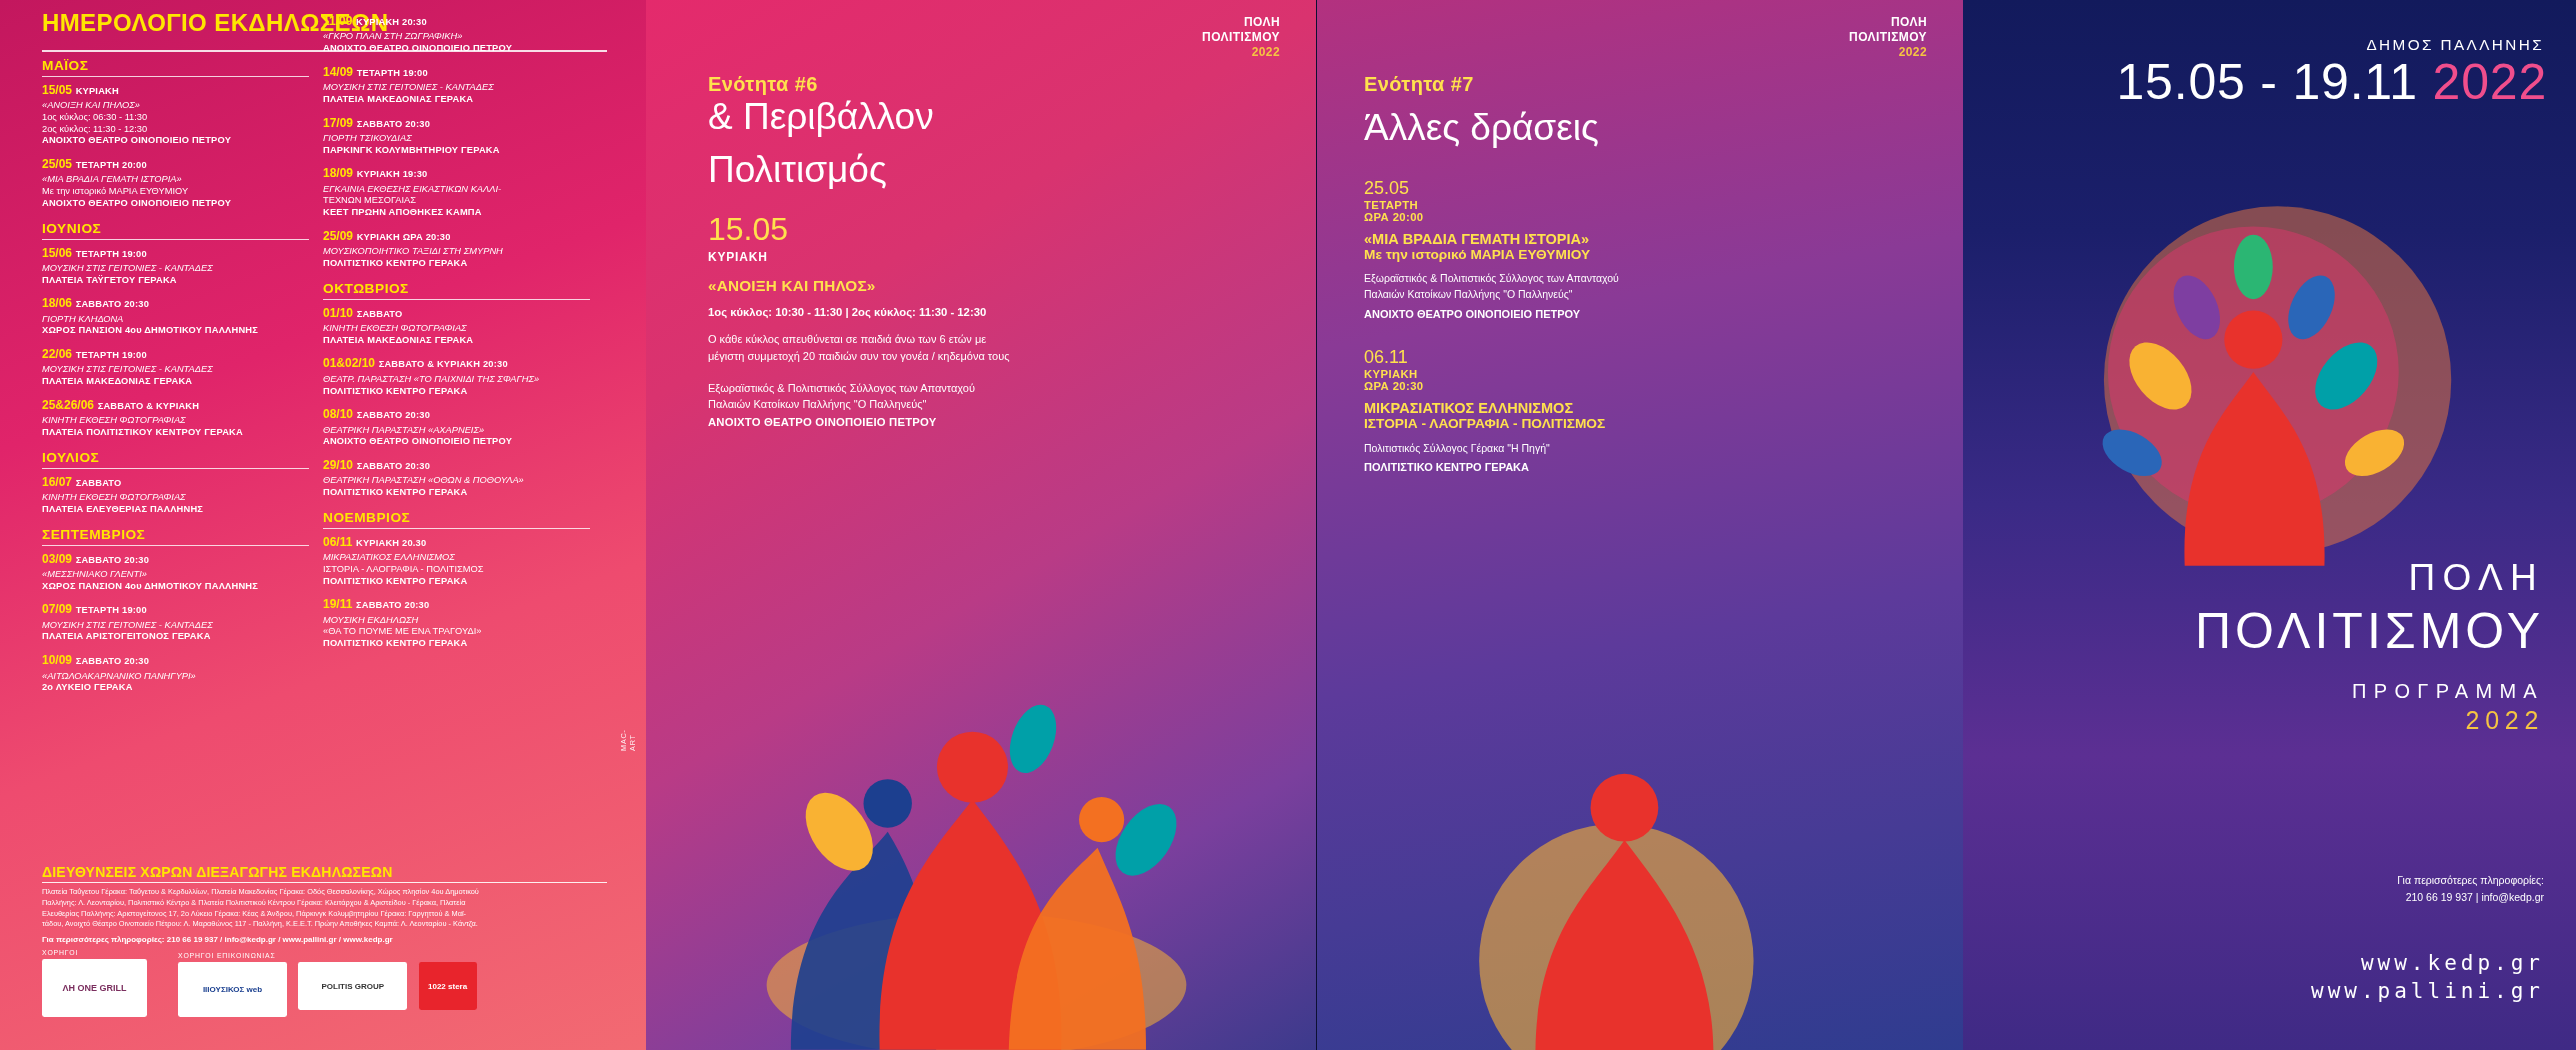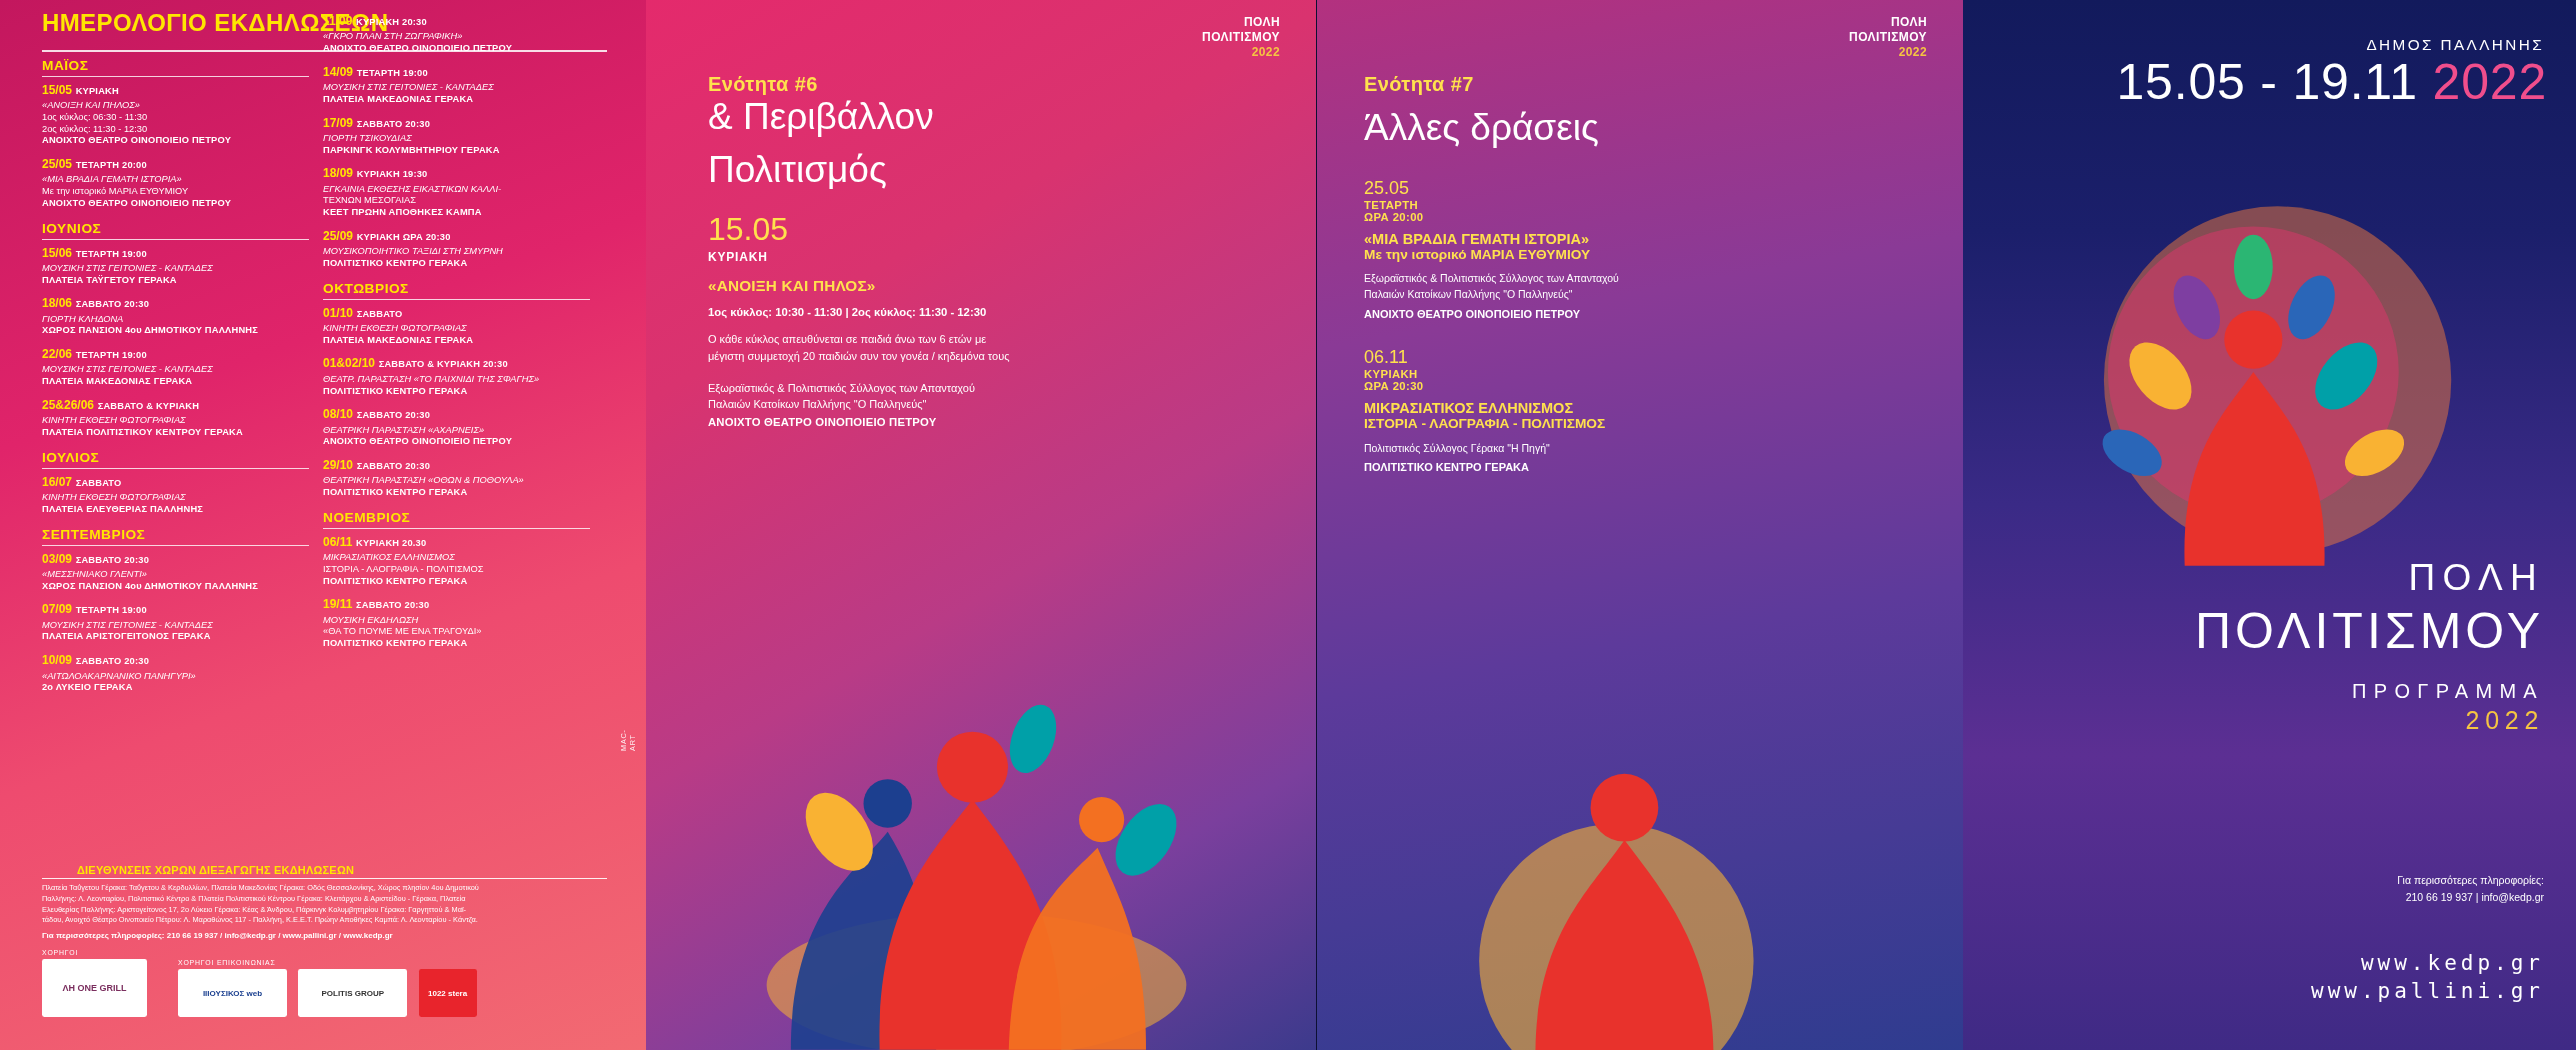--- a/index.html
+++ b/index.html
@@ -19,21 +19,21 @@
   .mon:first-child{margin-top:0;}
   .monrule{height:0.8px;background:#ffffff;opacity:.8;margin-bottom:4.8px;}
   .ev{margin-bottom:9px;line-height:1.26;}
   .ev .d{font-size:12px;font-weight:bold;color:#ffe600;display:inline;}
   .ev .dw{font-size:9.3px;font-weight:bold;color:#ffffff;display:inline;letter-spacing:0.2px;}
   .ev .l1{font-size:9.3px;color:#ffffff;margin-top:2px;font-style:italic;}
   .ev .l2{font-size:9.3px;color:#ffffff;}
   .ev .v{font-size:9.3px;font-weight:bold;color:#ffffff;letter-spacing:0.2px;}
 
   .p1-foot{position:absolute;left:42px;top:864px;width:565px;color:#fff;}
-  .p1-foot .ft{font-size:11px;font-weight:bold;color:#ffe600;letter-spacing:0.2px;margin-left:35px;}
+  .p1-foot .ft{font-size:14px;font-weight:bold;color:#ffe600;letter-spacing:0.2px;}
   .p1-foot .fr{height:0.8px;background:#fff;margin:2.4px 0 4px;opacity:.9;}
   .p1-foot .fx{font-size:7.4px;line-height:1.45;}
   .p1-foot .fb{font-size:8px;font-weight:bold;margin-top:4.8px;}
   .sponsors{position:absolute;left:42px;top:949px;width:565px;height:89px;}
   .sp-lab{font-size:6.9px;letter-spacing:0.8px;color:#fff;margin-bottom:3.2px;}
   .sp-box{background:#ffffff;border-radius:2.4px;display:flex;align-items:center;justify-content:center;}
   .macart{position:absolute;left:619px;top:751px;transform:rotate(-90deg);transform-origin:left top;
     font-size:7.3px;letter-spacing:0.8px;color:#ffffff;opacity:.9;}
 
   
@@ -266,21 +266,21 @@
       <div style="display:flex;gap:31px;align-items:flex-end;">
         <div style="width:105px;">
           <div class="sp-lab">ΧΟΡΗΓΟΙ</div>
           <div class="sp-box" style="width:105px;height:58px;">
             <span style="font-size:9px;color:#7a2e5e;font-weight:bold;text-align:center;">ΛΗ ΟΝΕ GRILL</span>
           </div>
         </div>
         <div style="flex:1;">
           <div class="sp-lab">ΧΟΡΗΓΟΙ ΕΠΙΚΟΙΝΩΝΙΑΣ</div>
           <div style="display:flex;gap:11.3px;">
-            <div class="sp-box" style="width:109px;height:48px;">
+            <div class="sp-box" style="width:109px;height:55px;">
               <span style="font-size:8px;color:#1a3f8f;font-weight:bold;">ΙΙΙΟΥΣΙΚΟΣ web</span>
             </div>
             <div class="sp-box" style="width:109px;height:48px;">
               <span style="font-size:8px;color:#333;font-weight:bold;">POLITIS GROUP</span>
             </div>
             <div class="sp-box" style="width:58px;height:48px;background:#e8242c;">
               <span style="font-size:8px;color:#fff;font-weight:bold;">1022 stera</span>
             </div>
           </div>
         </div>

